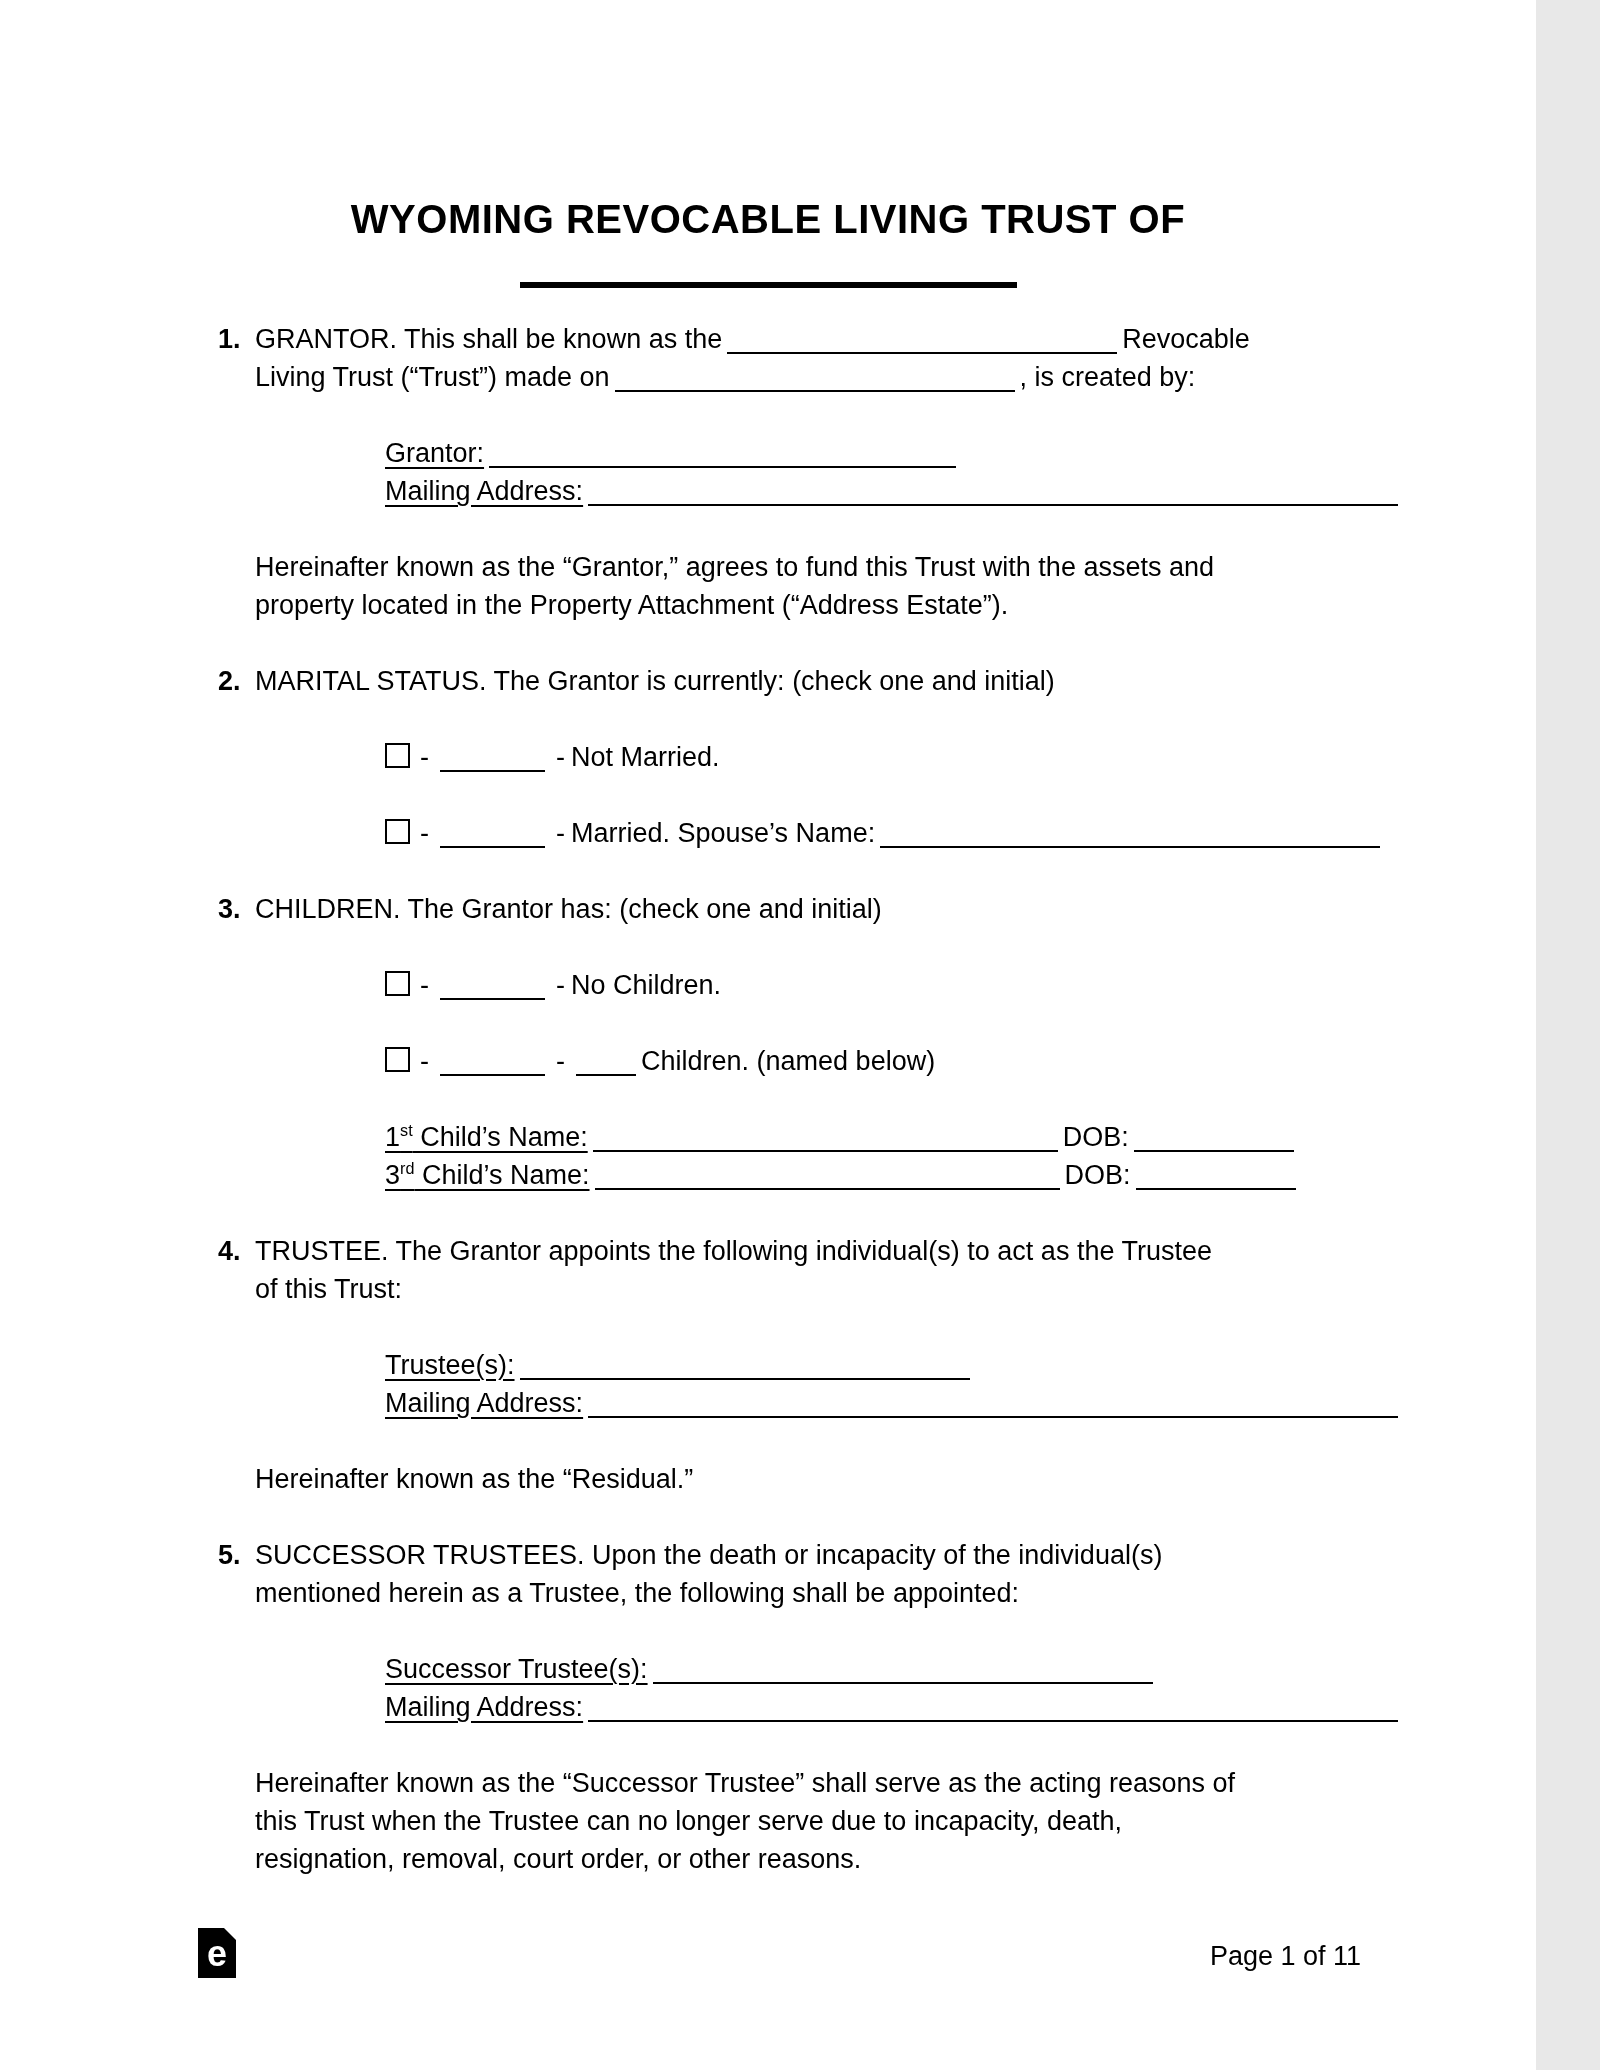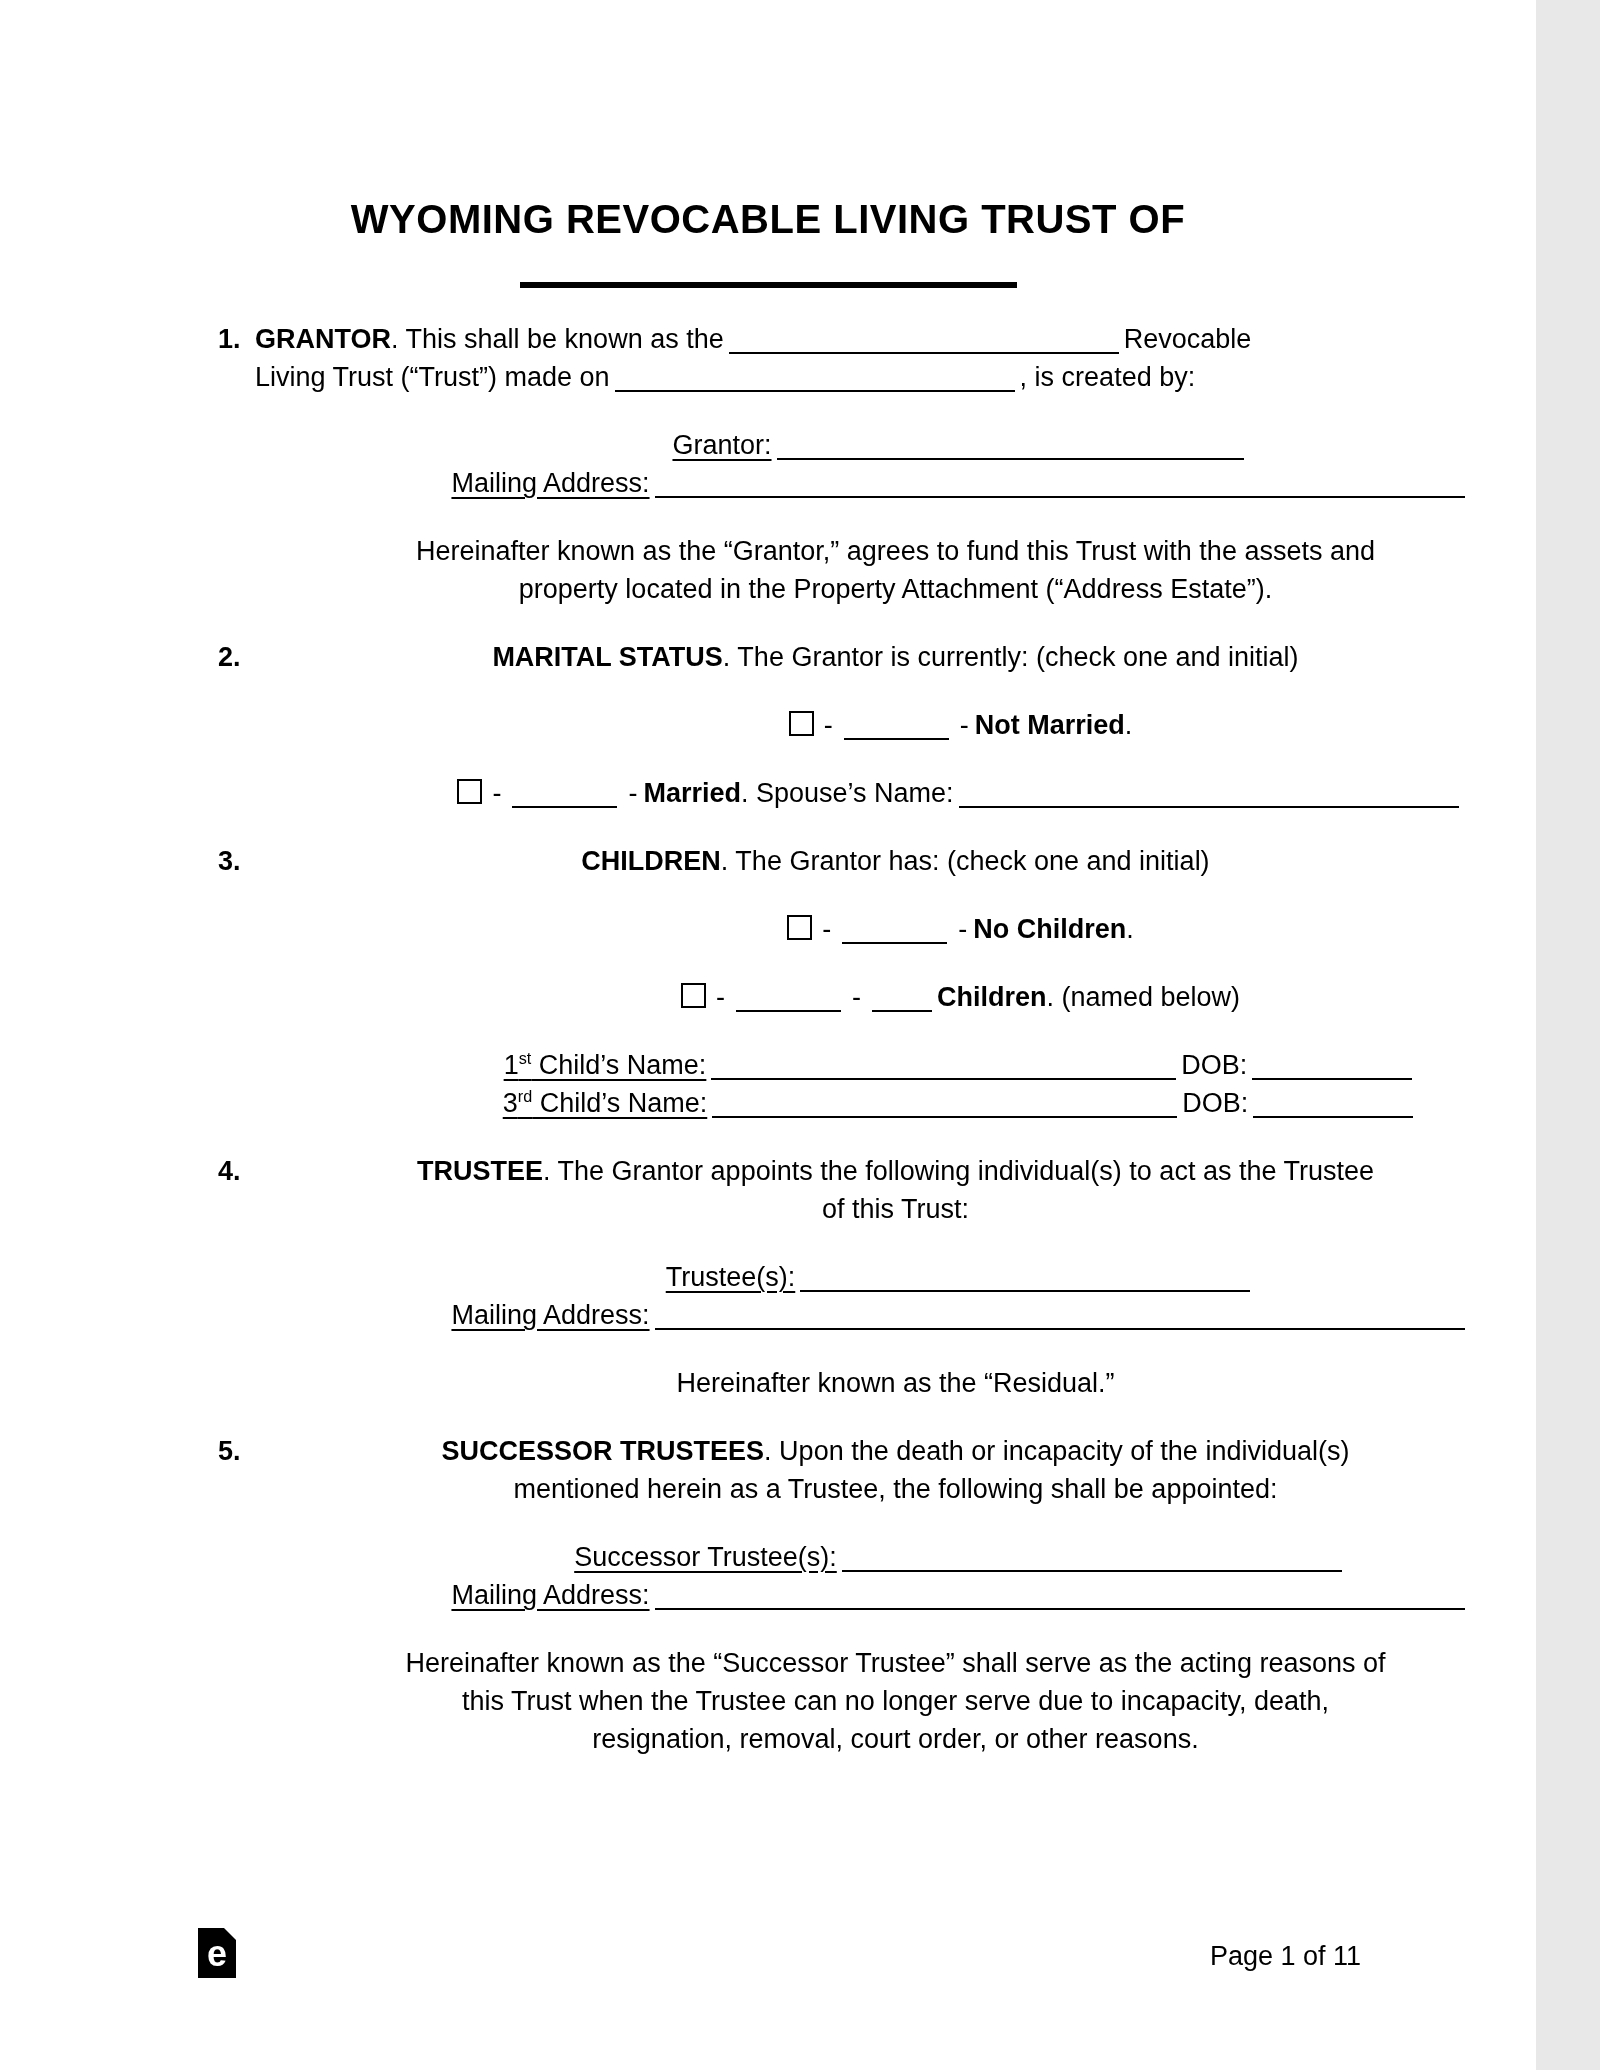--- a/index.html
+++ b/index.html
@@ -23,22 +23,22 @@
   .title-blank {
     width:497px; height:0;
     margin:43px auto 0 auto;
     border-bottom:6px solid #000;
   }
   .line { line-height:38px; white-space:nowrap; }
   .indent1 { margin-left:255px; }
   .indent2 { margin-left:385px; }
   .hang { position:relative; }
   .num { position:absolute; left:-37px; font-weight:bold; }
-  .bold { font-weight:bold; }
-  .mt { margin-top:30px;text-align:center; }
+  .bold { font-weight:normal; }
+  .mt { margin-top:38px; }
   .mt-heading { margin-top:32px; }
   .ul { text-decoration:underline; text-decoration-thickness:2px; text-underline-offset:5px; }
   sup { font-size:0.6em; line-height:0; }
   .blank {
     display:inline-block;
     height:26px;
     border-bottom:2px solid #000;
     vertical-align:-6px;
     margin:0 5px;
   }

